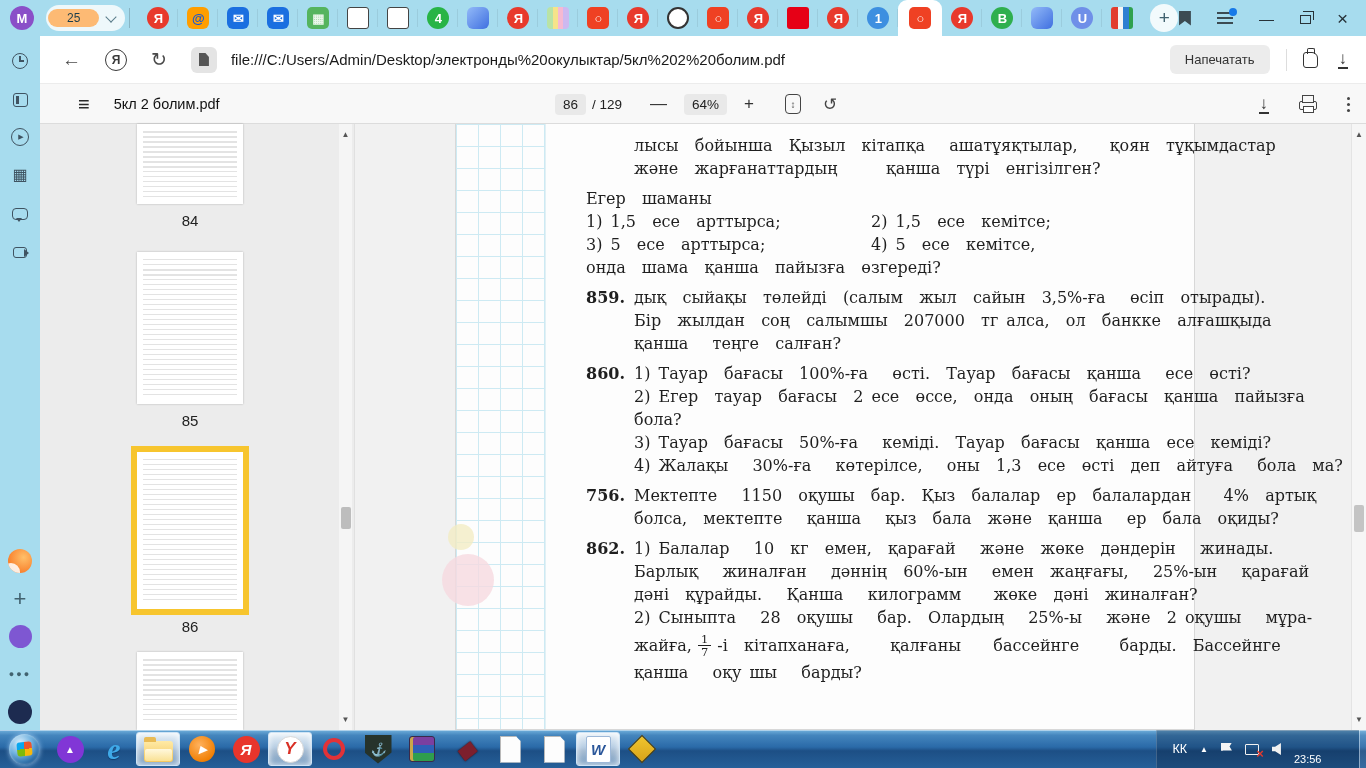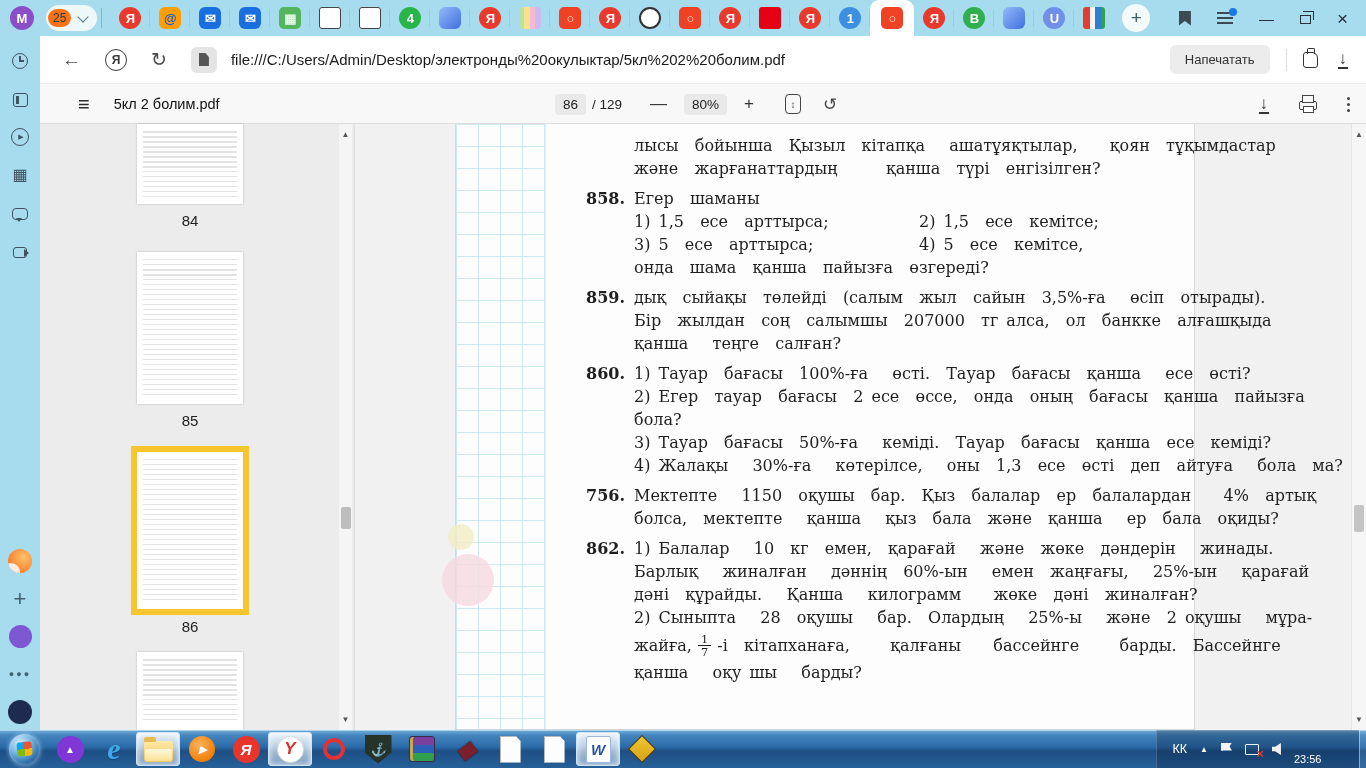--- a/index.html
+++ b/index.html
@@ -6,21 +6,21 @@
   html,body { width:1366px; height:768px; overflow:hidden; }
   body { font-family:"Liberation Sans", sans-serif; }
   .screen { position:relative; width:1366px; height:768px; background:#ffffff; }
 
   
   .tabbar { height:36px; background:#a7dcee; display:flex; align-items:center; padding-left:10px; }
   .avatar { width:24px; height:24px; border-radius:50%; background:#8a4fc8; color:#fff; font-size:13px; font-weight:bold;
             display:flex; align-items:center; justify-content:center; flex:none; }
   .tabcount { margin-left:12px; background:#eef8fb; border-radius:14px; height:26px; display:flex; align-items:center;
               padding:2px; flex:none; cursor:default; }
-  .tc-num { background:#f97316; border-radius:10px; padding:2px 5px; font-size:12px; color:#1c3d4a; }
+  .tc-num { background:#fdba74; border-radius:10px; padding:2px 19px; font-size:12px; color:#1c3d4a; }
   .tc-chev { width:8px; height:8px; border-right:1.6px solid #5a7c8a; border-bottom:1.6px solid #5a7c8a;
              transform:rotate(45deg); margin:0 8px 3px 8px; }
   .tab-divider { width:1px; height:20px; background:rgba(0,0,0,.18); margin:0 8px 0 4px; flex:none; }
   .tabs { display:flex; height:36px; align-items:center; flex:none; }
   .tabslot { width:40px; height:36px; display:flex; align-items:center; justify-content:center; position:relative; }
   .tabslot:not(:last-child)::after { content:""; position:absolute; right:0; top:9px; height:18px; width:1px; background:rgba(0,0,0,.07); }
   .tabslot.active { background:#fff; border-radius:9px 9px 0 0; width:44px; }
   .tabslot.active::after { display:none; }
   .tabic { width:22px; height:22px; display:flex; align-items:center; justify-content:center; font-size:13px; font-weight:bold; }
   .newtab { width:28px; height:28px; border-radius:50%; background:#f2fafc; color:#41626f; font-size:19px;
@@ -325,21 +325,21 @@
         <div class="pt-left">
           <span class="ic-burger">≡</span>
           <span class="pt-name">5кл 2 болим.pdf</span>
         </div>
         <div class="pt-page">
           <span class="chip">86</span>
           <span class="pt-total">/ 129</span>
         </div>
         <div class="pt-zoom">
           <span class="pt-zbtn">—</span>
-          <span class="chip">80%</span>
+          <span class="chip">64%</span>
           <span class="pt-zbtn">+</span>
         </div>
         <div class="pt-fitrot">
           <span class="ic-fit">↕</span>
           <span class="ic-rotate">↺</span>
         </div>
         <div class="pt-right">
           <span class="ic-dl" style="margin-left:0">↓</span>
           <span class="ic-print"></span>
           <span class="ic-kebab"></span>
@@ -378,21 +378,20 @@
               <span class="decor-pink"></span>
             </div>
             <div class="textcol">
 
               <div class="intro">
                 <div class="pl">лысы  бойынша  Қызыл  кітапқа   ашатұяқтылар,    қоян  тұқымдастар</div>
                 <div class="pl">және  жарғанаттардың      қанша  түрі  енгізілген?</div>
               </div>
 
               <div class="prob">
-                <span class="pnum">858.</span>
                 <div class="pbody">
                   <div class="pl">Егер  шаманы</div>
                   <div class="optrow">
                     <span class="pl o1">1) 1,5  есе  арттырса;</span>
                     <span class="pl">2) 1,5  есе  кемітсе;</span>
                   </div>
                   <div class="optrow">
                     <span class="pl o1">3) 5  есе  арттырса;</span>
                     <span class="pl">4) 5  есе  кемітсе,</span>
                   </div>

